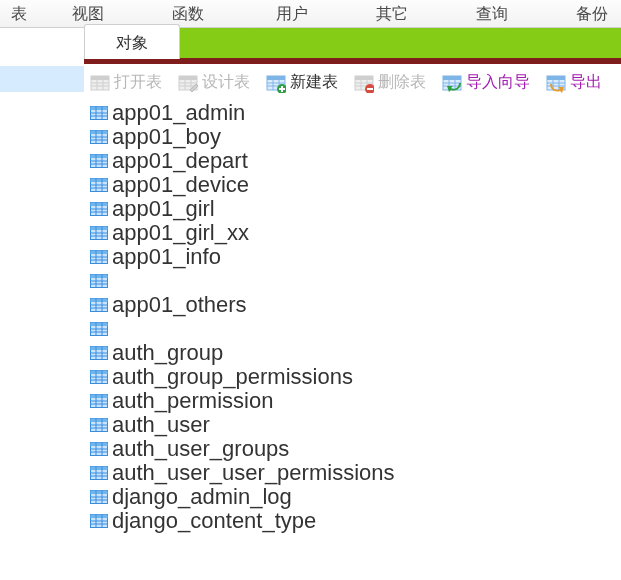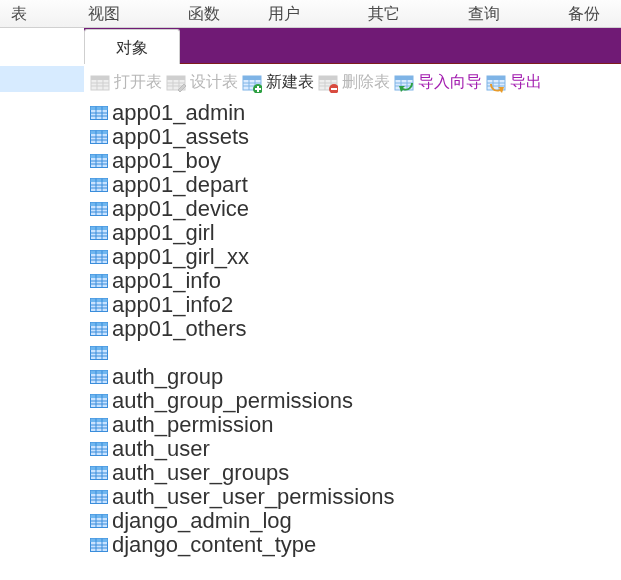--- a/index.html
+++ b/index.html
@@ -38,43 +38,44 @@
     background: #d7ebff;
   }
 
   
   .main { flex: 1 1 auto; display: flex; flex-direction: column; min-width: 0; }
 
   
   .tabstrip {
     display: flex;
     height: 36px;
-    border-bottom: 1px solid #7f1d1d;
-    background: #701a75;
+    border-bottom: 6px solid #7f1d1d;
+    background: #84cc16;
+    align-items: flex-end;
   }
   .tab {
     min-width: 96px;
     height: 35px;
     line-height: 35px;
     text-align: center;
     border: 1px solid #cfcfcf;
     border-bottom: none;
     background: linear-gradient(to bottom, #ffffff, #f2f2f2);
     border-radius: 3px 3px 0 0;
     margin-right: 2px;
     color: #333;
     font-size: 16px;
   }
   .tab.active { background: #fff; position: relative; top: 1px; }
 
   
   .toolbar {
     display: flex;
     align-items: center;
-    gap: 4px;
+    gap: 16px;
     padding: 8px 6px 6px 6px;
     color: #8d8d8d;
     font-size: 16px;
     white-space: nowrap;
     overflow: hidden;
   }
   .tbtn { display: inline-flex; align-items: center; gap: 4px; }
   .tbtn .lbl.enabled { color: #a21caf; }
   .tbtn .lbl.disabled { color: #b7b7b7; }
   .tbtn .lbl.newtb { color: #333; font-weight: 500; }
@@ -109,23 +110,23 @@
   .grid-mini rect.head { fill: #7fb4e6; }
   .grid-mini.dis rect.head { fill: #cfcfcf; }
 </style>
 </head>
 <body>
 
 <div class="root">
 
   <div class="menubar">
     <span class="menu-item" style="width:38px;">表</span>
-    <span class="menu-item" style="margin-left:44px;">视图</span>
+    <span class="menu-item" style="margin-left:28px;">视图</span>
     <span class="menu-item" style="margin-left:56px;">函数</span>
-    <span class="menu-item" style="margin-left:36px;text-align:right;">用户</span>
+    <span class="menu-item" style="margin-left:60px;text-align:right;">用户</span>
     <span class="menu-item" style="margin-left:56px;">其它</span>
     <span class="menu-item" style="margin-left:56px;">查询</span>
     <span class="menu-item" style="margin-left:56px;text-align:right;">备份</span>
   </div>
 
   <div class="content-row">
 
     <div class="sidebar">
       <div class="side-gap"></div>
       <div class="side-selected"></div>
@@ -227,31 +228,20 @@
       <rect class="frame" x="0.5" y="2.5" width="17" height="13"></rect>
       <rect class="head" x="0.5" y="2.5" width="17" height="3.5"></rect>
       <line x1="0.5" y1="9" x2="17.5" y2="9"></line>
       <line x1="0.5" y1="12" x2="17.5" y2="12"></line>
       <line x1="6" y1="2.5" x2="6" y2="15.5"></line>
       <line x1="12" y1="2.5" x2="12" y2="15.5"></line>
     </svg>
     <span class="tname">app01_admin</span>
   </div>
 
-  <div class="row">
-    <svg class="tblico" viewBox="0 0 18 18">
-      <rect class="frame" x="0.5" y="2.5" width="17" height="13"></rect>
-      <rect class="head" x="0.5" y="2.5" width="17" height="3.5"></rect>
-      <line x1="0.5" y1="9" x2="17.5" y2="9"></line>
-      <line x1="0.5" y1="12" x2="17.5" y2="12"></line>
-      <line x1="6" y1="2.5" x2="6" y2="15.5"></line>
-      <line x1="12" y1="2.5" x2="12" y2="15.5"></line>
-    </svg>
-    <span class="tname">app01_assets</span>
-  </div>
 
   <div class="row">
     <svg class="tblico" viewBox="0 0 18 18">
       <rect class="frame" x="0.5" y="2.5" width="17" height="13"></rect>
       <rect class="head" x="0.5" y="2.5" width="17" height="3.5"></rect>
       <line x1="0.5" y1="9" x2="17.5" y2="9"></line>
       <line x1="0.5" y1="12" x2="17.5" y2="12"></line>
       <line x1="6" y1="2.5" x2="6" y2="15.5"></line>
       <line x1="12" y1="2.5" x2="12" y2="15.5"></line>
     </svg>
@@ -320,21 +310,20 @@
 
   <div class="row">
     <svg class="tblico" viewBox="0 0 18 18">
       <rect class="frame" x="0.5" y="2.5" width="17" height="13"></rect>
       <rect class="head" x="0.5" y="2.5" width="17" height="3.5"></rect>
       <line x1="0.5" y1="9" x2="17.5" y2="9"></line>
       <line x1="0.5" y1="12" x2="17.5" y2="12"></line>
       <line x1="6" y1="2.5" x2="6" y2="15.5"></line>
       <line x1="12" y1="2.5" x2="12" y2="15.5"></line>
     </svg>
-    <span class="tname">app01_info2</span>
   </div>
 
   <div class="row">
     <svg class="tblico" viewBox="0 0 18 18">
       <rect class="frame" x="0.5" y="2.5" width="17" height="13"></rect>
       <rect class="head" x="0.5" y="2.5" width="17" height="3.5"></rect>
       <line x1="0.5" y1="9" x2="17.5" y2="9"></line>
       <line x1="0.5" y1="12" x2="17.5" y2="12"></line>
       <line x1="6" y1="2.5" x2="6" y2="15.5"></line>
       <line x1="12" y1="2.5" x2="12" y2="15.5"></line>

